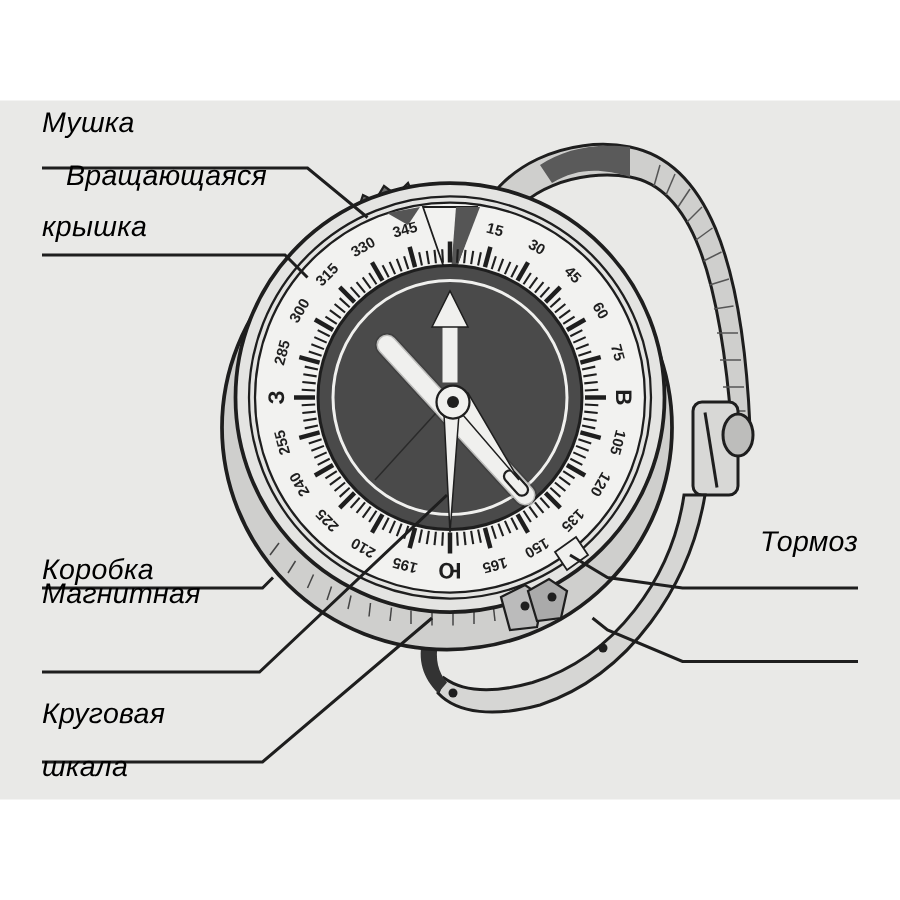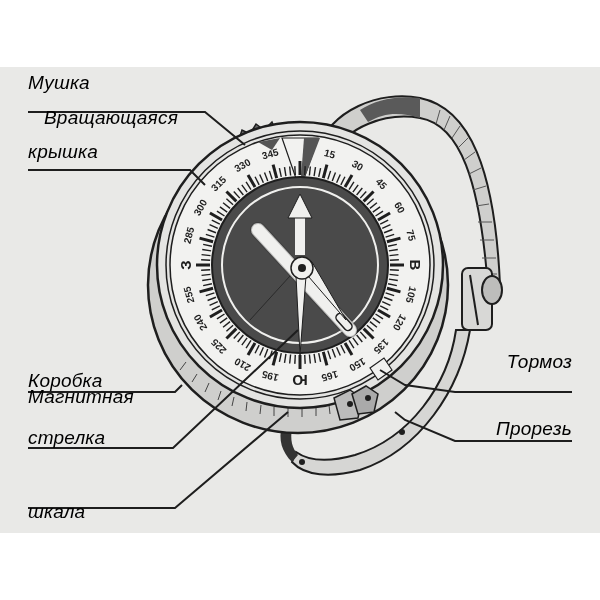--- a/index.html
+++ b/index.html
@@ -269,17 +269,16 @@
       <polyline points="572,392 455,392 405,385 380,370"></polyline>
       <polyline points="572,441 455,441 405,420 395,412"></polyline>
     </g>
   </svg>
 
   <div class="label" style="left:28px; top:6px;">Мушка</div>
   <div class="label" style="left:44px; top:41px;">Вращающаяся</div>
   <div class="label" style="left:28px; top:62px;margin-top:13px;">крышка</div>
   <div class="label" style="left:28px; top:304px;">Коробка</div>
   <div class="label" style="left:28px; top:320px;">Магнитная</div>
-  <div class="label" style="left:28px; top:361px;">стрелка</div>
+  <div class="label" style="left:28px; top:400px;">Круговая</div>
   <div class="label" style="left:28px; top:435px;">шкала</div>
   <div class="label right" style="right:28px; top:285px;">Тормоз</div>
-  <div class="label right" style="right:28px; top:352px;">Прорезь</div>
 </div>
 
 </body></html>

